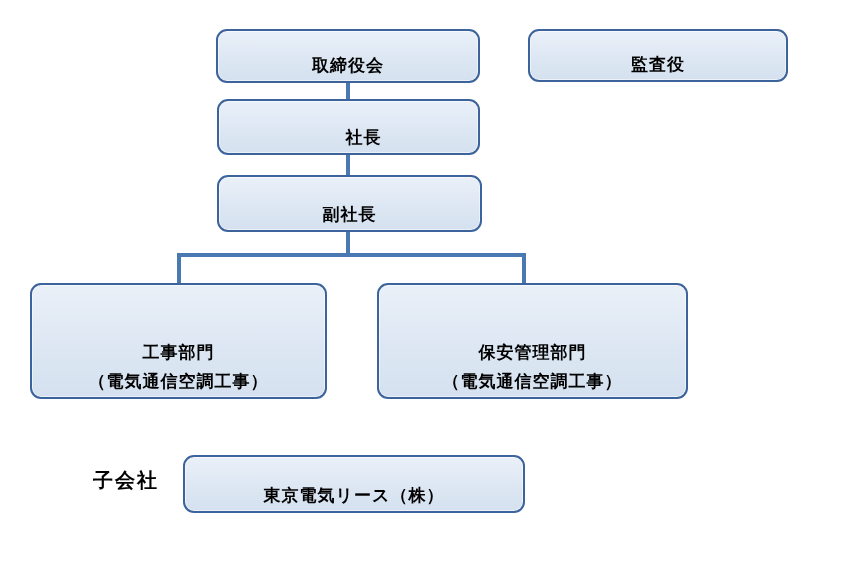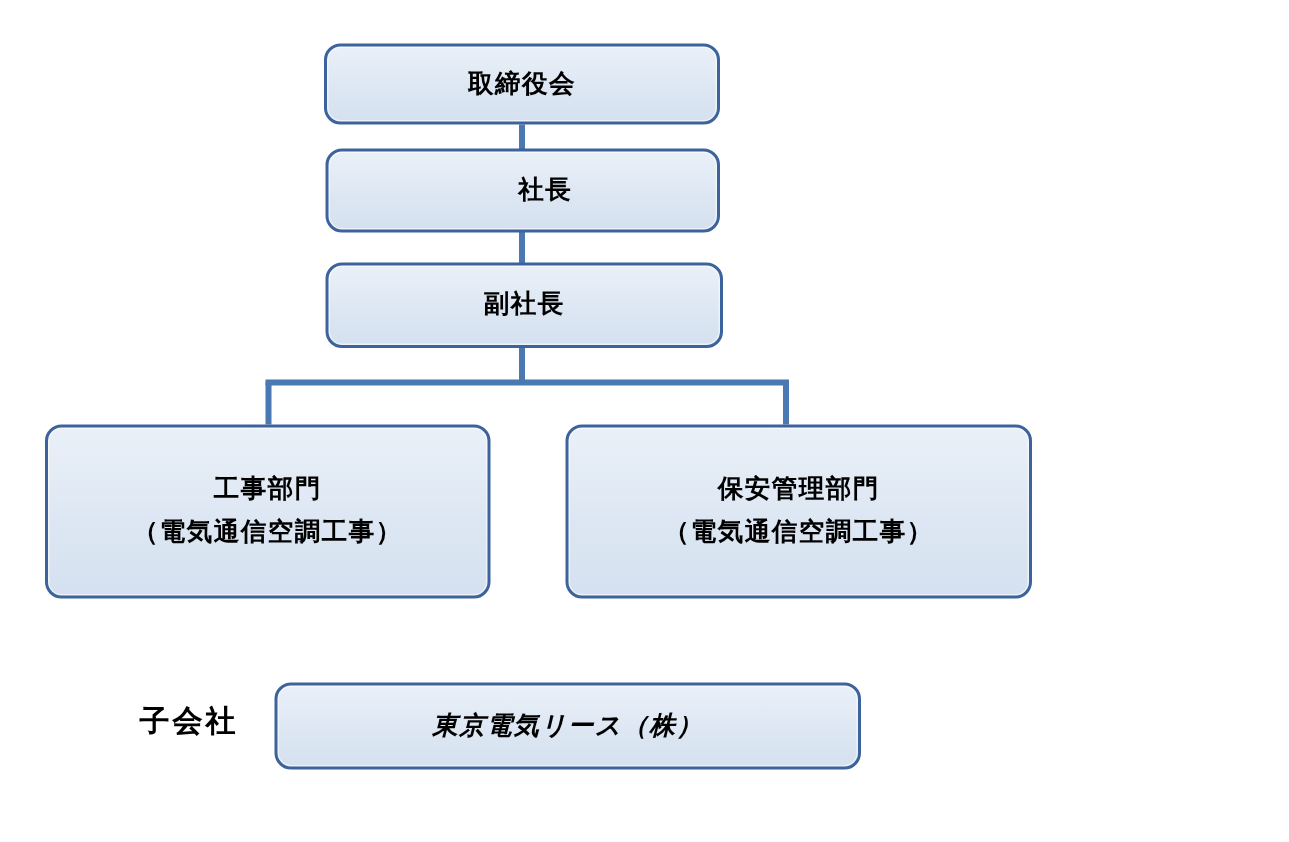--- a/index.html
+++ b/index.html
@@ -18,21 +18,21 @@
   .org-box {
     position: absolute;
     box-sizing: border-box;
     background: linear-gradient(180deg, #eaf0f8 0%, #dde7f3 55%, #d5e1f0 100%);
     border: 2px solid #3c639c;
     border-radius: 11px;
     box-shadow: inset 0 0 0 1px rgba(255,255,255,0.55);
     display: flex;
     flex-direction: column;
     align-items: center;
-    justify-content: center;
+    justify-content: flex-end;
     text-align: center;
   }
   .org-box .label-line {
     font-weight: 700;
     color: #000000;
     font-size: 17px;
     line-height: 1.7;
     letter-spacing: 1px;
     white-space: nowrap;
   }
@@ -58,20 +58,23 @@
   <div class="connector" style="left:346px; top:154px; width:4px; height:22px;"></div>
   <div class="connector" style="left:346px; top:231px; width:4px; height:24px;"></div>
   <div class="connector" style="left:177px; top:253px; width:349px; height:4px;"></div>
   <div class="connector" style="left:177px; top:255px; width:4px; height:28px;"></div>
   <div class="connector" style="left:522px; top:255px; width:4px; height:28px;"></div>
 
   <div class="org-box" style="left:216px; top:29px; width:264px; height:54px;">
     <span class="label-line">取締役会</span>
   </div>
 
+  <div class="org-box" style="left:528px; top:29px; width:260px; height:53px;">
+    <span class="label-line">監査役</span>
+  </div>
 
   <div class="org-box" style="left:217px; top:99px; width:263px; height:56px;padding-left:30px;">
     <span class="label-line">社長</span>
   </div>
 
   <div class="org-box" style="left:30px; top:283px; width:297px; height:116px;">
     <span class="label-line">工事部門</span>
     <span class="label-line">（電気通信空調工事）</span>
   </div>
 
@@ -79,17 +82,17 @@
     <span class="label-line">副社長</span>
   </div>
 
   <div class="org-box" style="left:377px; top:283px; width:311px; height:116px;">
     <span class="label-line">保安管理部門</span>
     <span class="label-line">（電気通信空調工事）</span>
   </div>
 
   <span class="side-label" style="left:64px; top:467px;margin-left:29px;">子会社</span>
 
-  <div class="org-box" style="left:183px; top:455px; width:391px; height:58px;font-style:italic;">
+  <div class="org-box" style="left:183px; top:455px; width:342px; height:58px;">
     <span class="label-line">東京電気リース（株）</span>
   </div>
 
 </div>
 
 </body></html>

